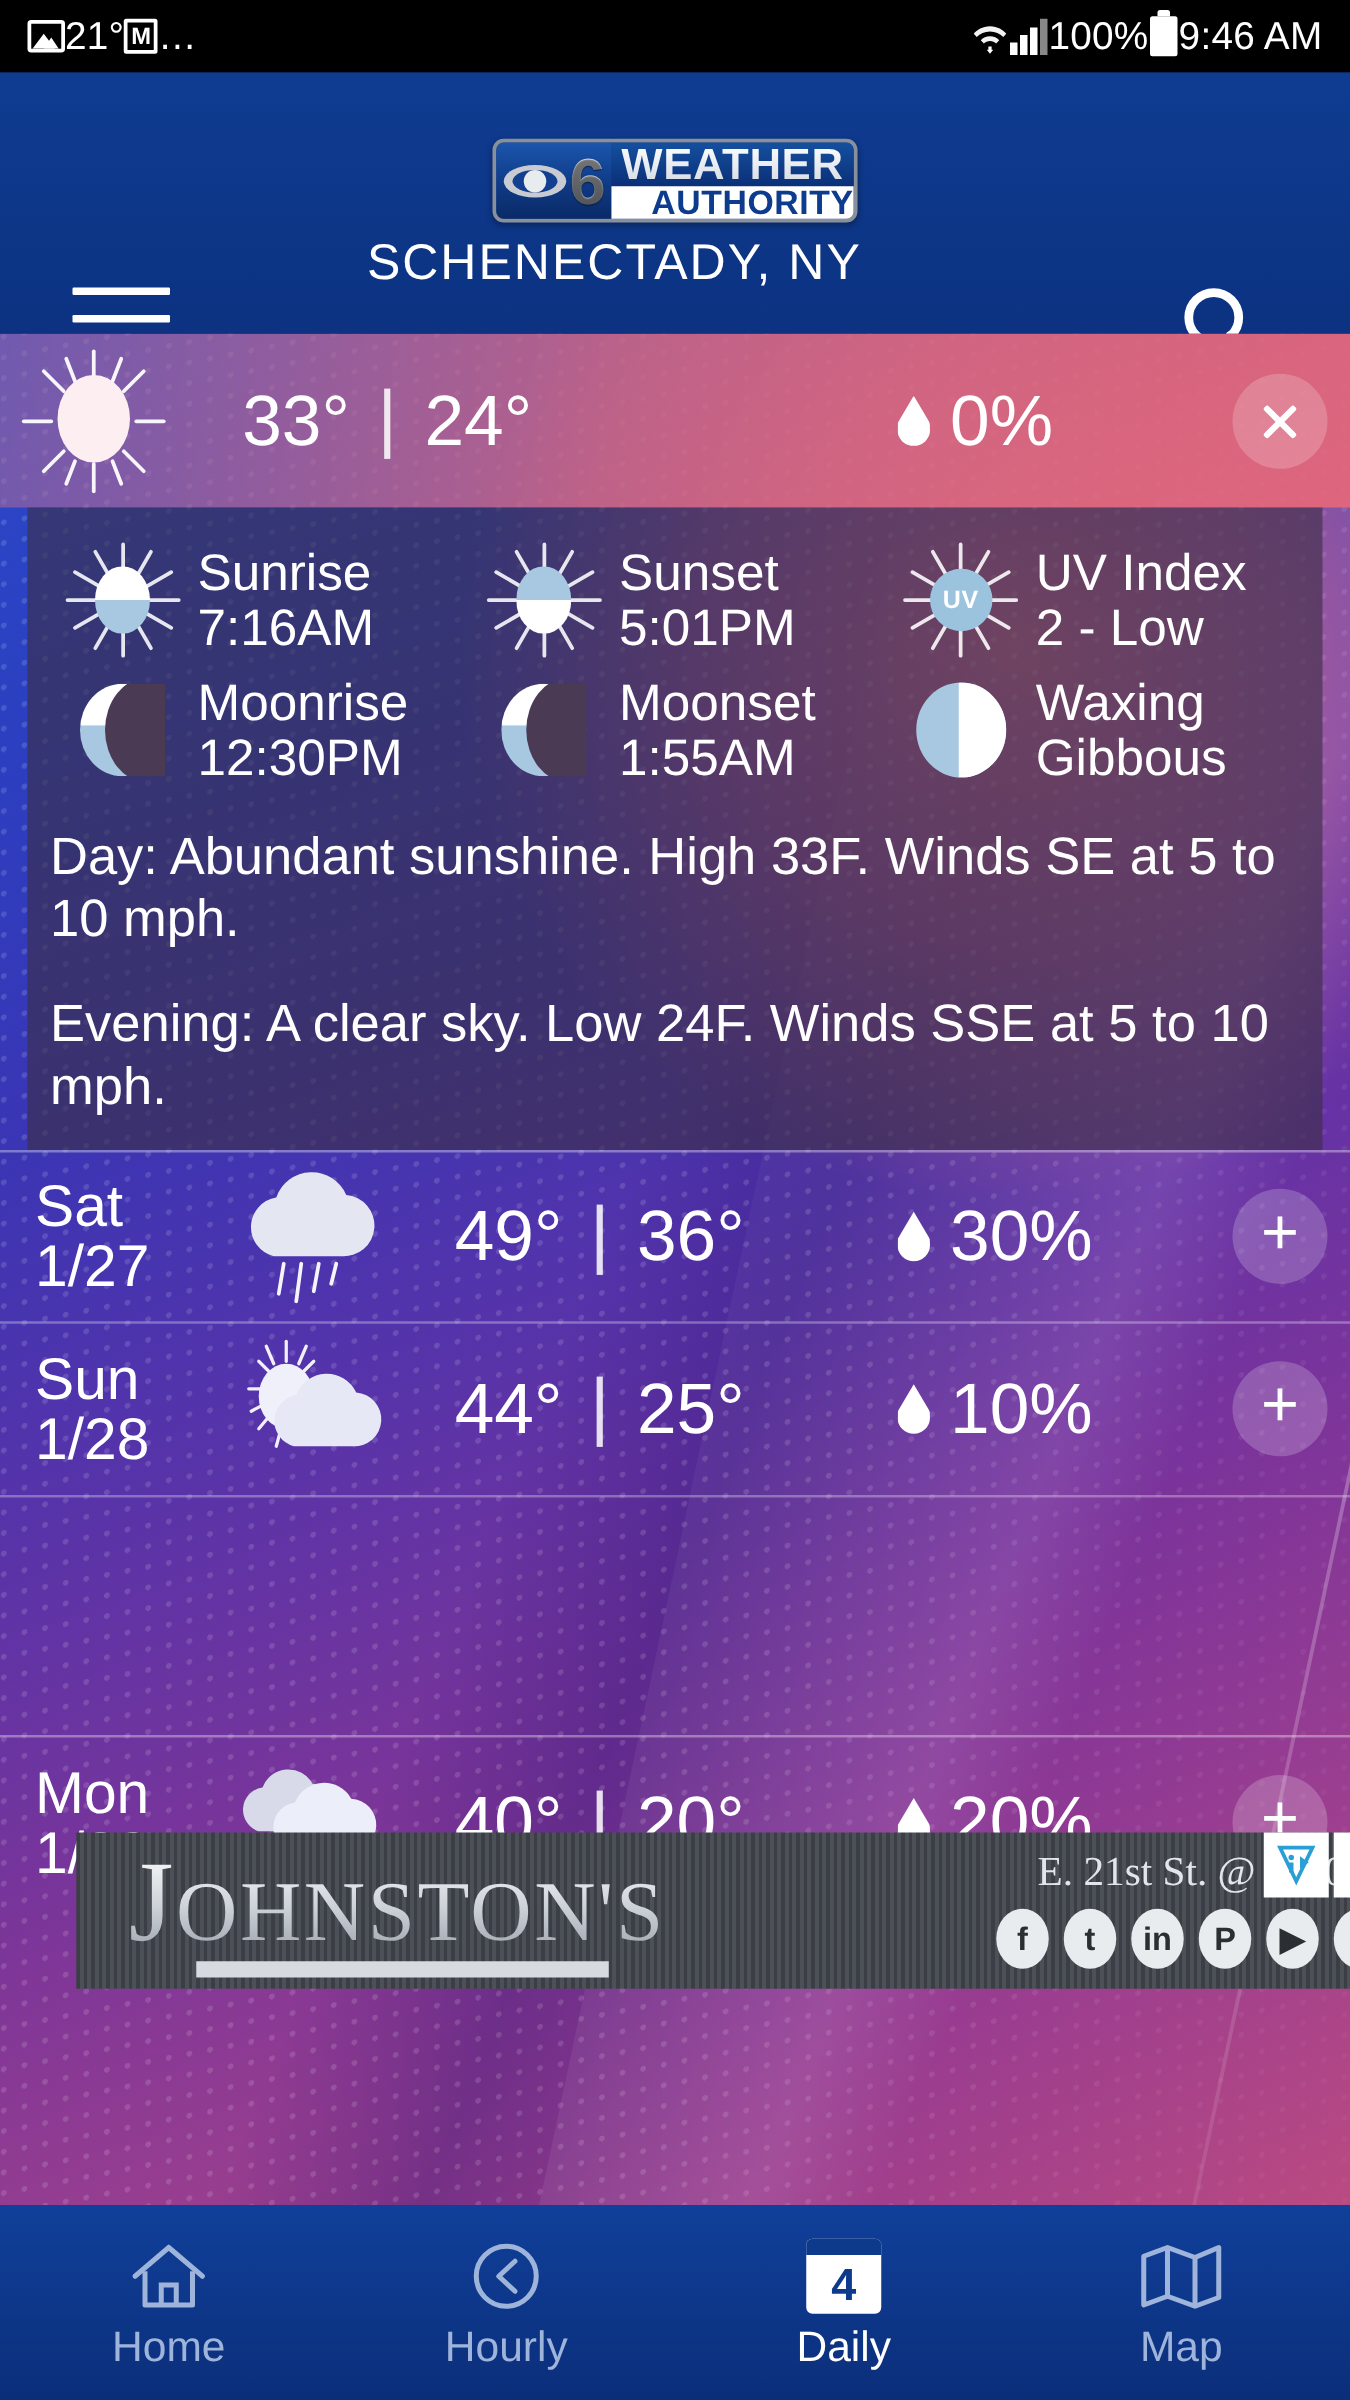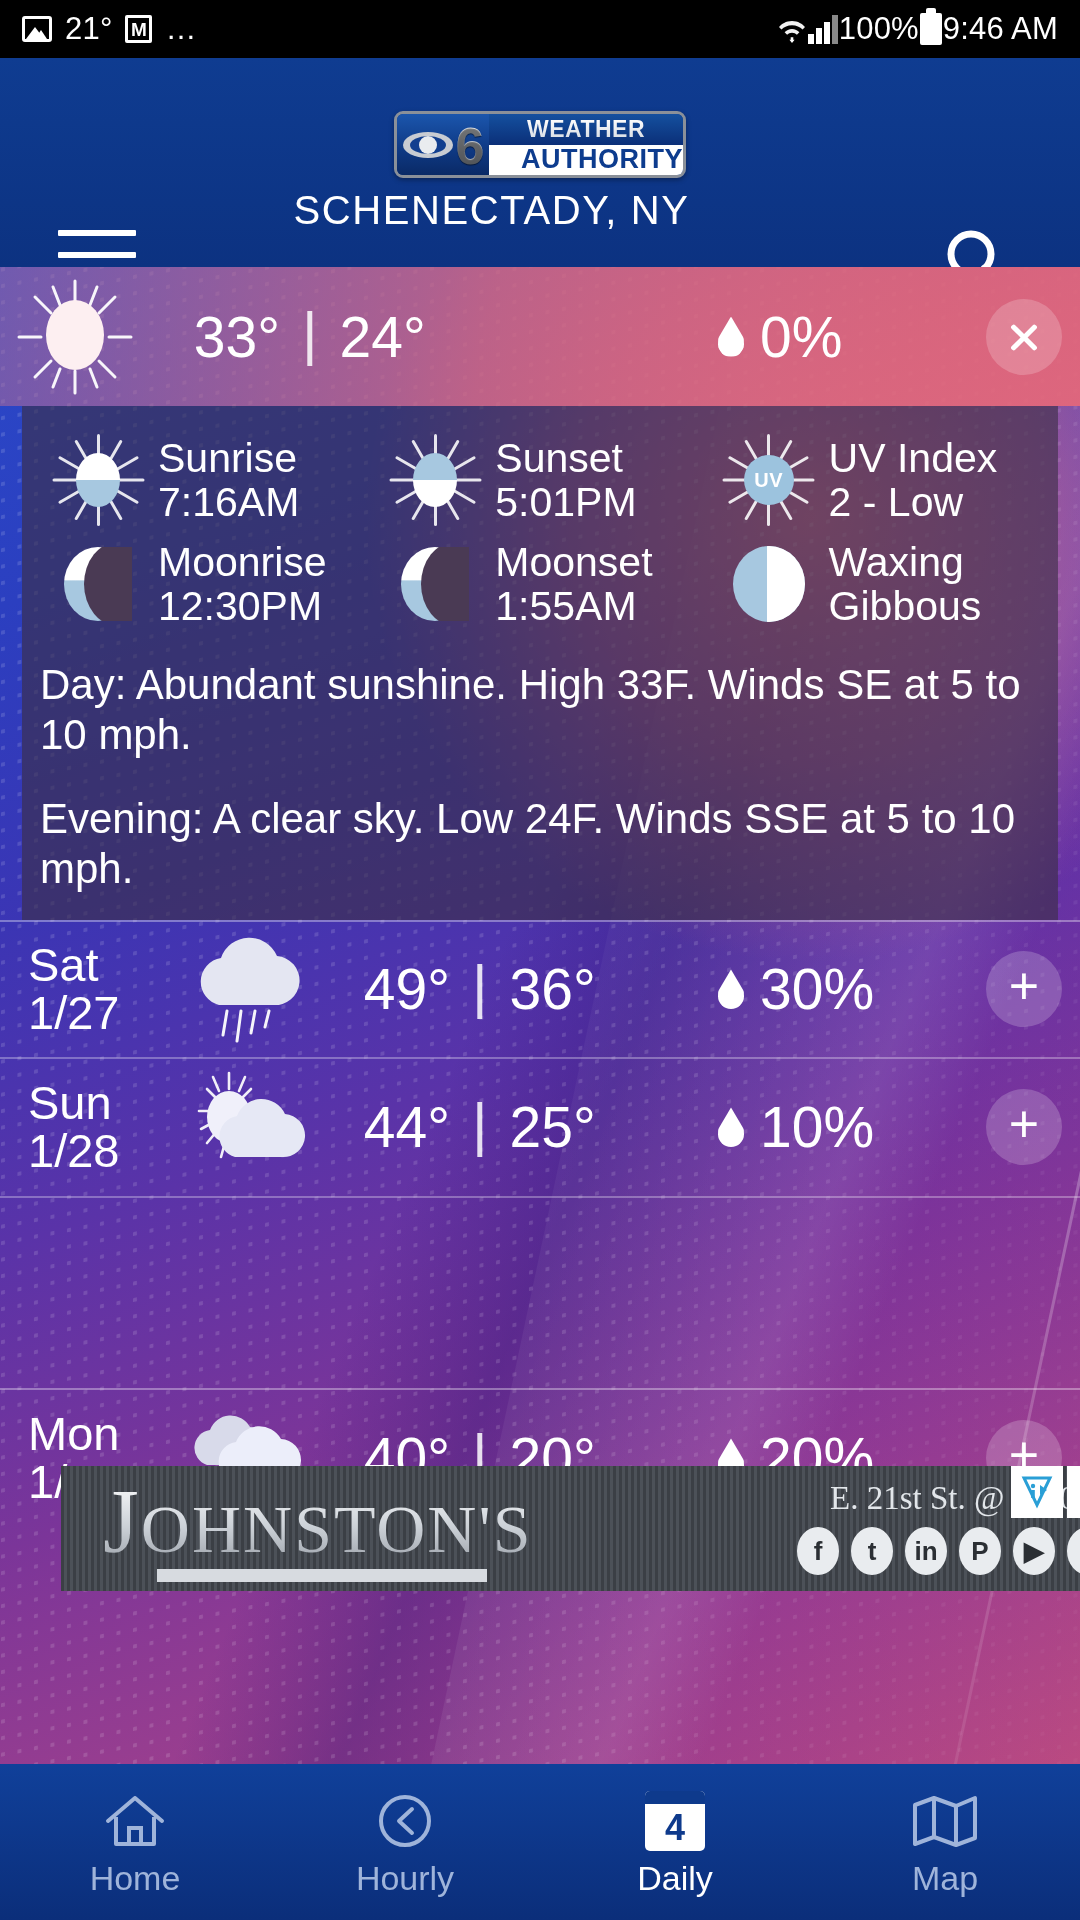--- a/index.html
+++ b/index.html
@@ -9,21 +9,21 @@
     background:#0d1f5e;
     position:relative;
   }
 
   
   .statusbar{
     position:absolute; top:0; left:0; width:1080px; height:58px;
     background:#000; color:#fff; display:flex; align-items:center;
     padding:0 22px; font-size:31px; letter-spacing:.2px;
   }
-  .sb-left{display:flex;align-items:center;gap:13px;}
+  .sb-left{display:flex;align-items:center;}
   .sb-right{margin-left:auto;display:flex;align-items:center;gap:1px;}
   .ic-photo{width:30px;height:26px;border:3px solid #fff;border-radius:3px;position:relative;overflow:hidden;}
   .ic-photo:after{content:"";position:absolute;left:1px;bottom:0;width:0;height:0;
     border-left:9px solid transparent;border-right:9px solid transparent;border-bottom:12px solid #fff;}
   .ic-photo:before{content:"";position:absolute;right:2px;bottom:0;width:0;height:0;
     border-left:6px solid transparent;border-right:6px solid transparent;border-bottom:9px solid #fff;}
   .ic-gmail{width:27px;height:28px;border:3px solid #fff;border-radius:2px;position:relative;}
   .ic-gmail:after{content:"M";position:absolute;inset:0;display:flex;align-items:center;justify-content:center;
     font-size:19px;font-weight:bold;line-height:1;}
   .ic-dots{font-size:31px;letter-spacing:2px;line-height:0.5;}
@@ -63,21 +63,21 @@
   }
   .cbs-eye{width:52px;height:40px;position:relative;}
   .six{font-family:"Liberation Sans",sans-serif;font-weight:bold;font-size:52px;line-height:1;
     color:#cfd3d8;text-shadow:0 1px 1px rgba(0,0,0,.5);position:relative;top:1px;
     background:linear-gradient(180deg,#f2f4f6 0%,#b9bfc7 60%,#9aa2ab 100%);
     -webkit-background-clip:text;background-clip:text;-webkit-text-fill-color:transparent;}
   .logo-right{flex:1;display:flex;flex-direction:column;}
   .lr-top{flex:1;background:linear-gradient(180deg,#14509f 0%,#0b2f78 100%);
     display:flex;align-items:center;justify-content:center;}
   .lr-top span{
-    font-weight:bold;font-size:23px;letter-spacing:.5px;line-height:1;
+    font-weight:bold;font-size:35px;letter-spacing:.5px;line-height:1;
     background:linear-gradient(180deg,#ffffff 0%,#d4dae2 100%);
     -webkit-background-clip:text;background-clip:text;-webkit-text-fill-color:transparent;}
   .lr-bot{flex:1;background:#fff;display:flex;align-items:center;justify-content:center;}
   .lr-bot span{color:#0d3c8e;font-weight:bold;font-size:27px;letter-spacing:.5px;line-height:1;margin-left:32px;}
   .city{
     position:absolute;left:0;width:983px;top:130px;text-align:center;
     color:#fff;font-size:40px;letter-spacing:1.6px;font-weight:400;
   }
 
   

